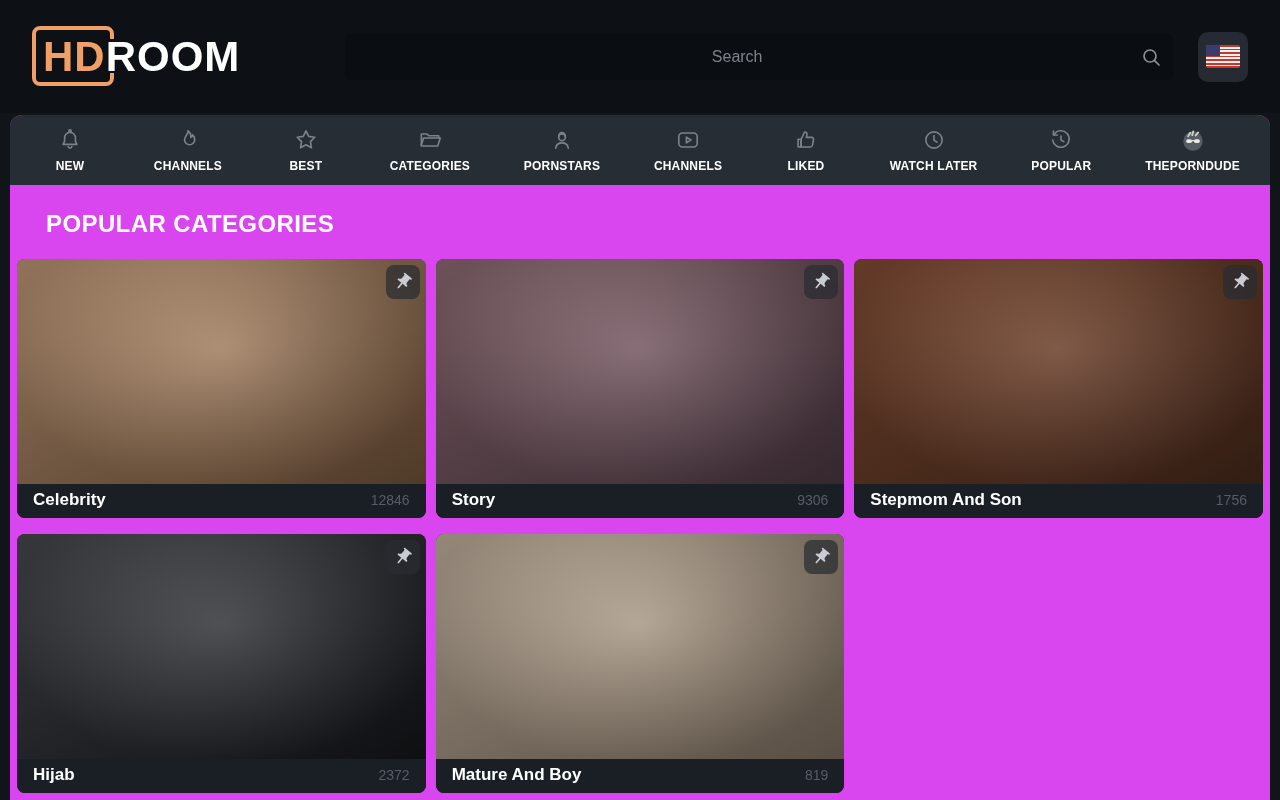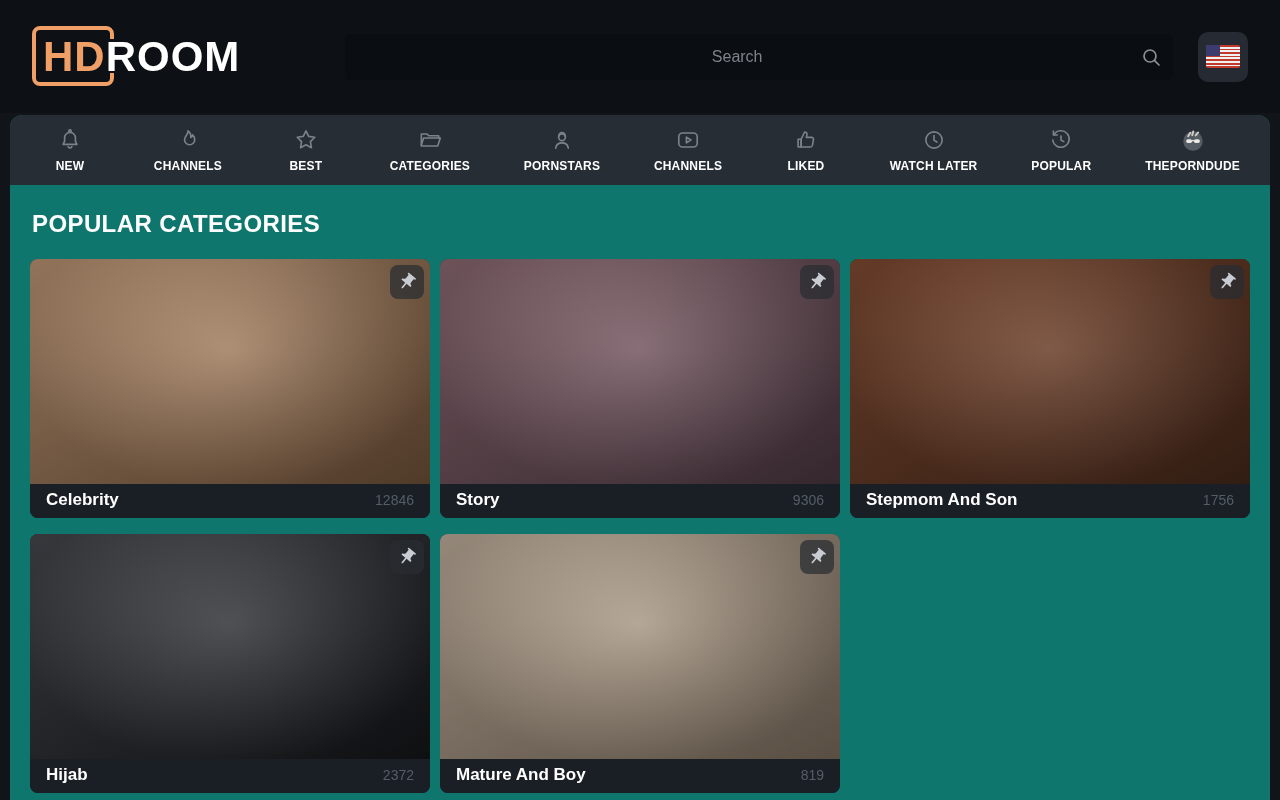--- a/index.html
+++ b/index.html
@@ -48,46 +48,46 @@
     display:flex; align-items:center; justify-content:center; cursor:pointer;
   }
   .flag { width:34px; height:23px; border-radius:2px; overflow:hidden; position:relative;
     background:repeating-linear-gradient(180deg,#c0392b 0 1.8px,#f0f0f0 1.8px 3.56px);
   }
   .flag::after { content:''; position:absolute; left:0; top:0; width:14px; height:11px; background:#3c3b6e; }
 
   
   .panel {
     margin:2px 10px 0 10px; height:685px;
-    background:#0f766e; border-radius:12px 12px 0 0;
+    background:#d946ef; border-radius:12px 12px 0 0;
   }
 
   
   .nav {
     height:70px; background:#272d35; border-radius:12px 12px 0 0;
     display:flex; align-items:center; justify-content:space-between;
     padding:0 30px;
   }
   .nav-item {
     display:flex; flex-direction:column; align-items:center; gap:6px;
     cursor:pointer; min-width:60px;
   }
   .nav-item svg { display:block; }
   .nav-label { font-size:12px; font-weight:700; letter-spacing:.2px; color:#fff; white-space:nowrap; }
 
   
   .page-heading {
-    margin:25px 0 21px 0; padding-left:22px;
+    margin:25px 0 21px 14px; padding-left:22px;
     font-size:24px; font-weight:600; letter-spacing:.4px; color:#fdfdfd;
   }
 
   
   .grid {
     display:grid; grid-template-columns:repeat(3,1fr);
-    gap:16px 10px; padding:0 20px;
+    gap:16px 10px; padding:0 7px;
   }
   .card { border-radius:8px; overflow:hidden; background:#1a1f26; cursor:pointer; }
   .thumb { height:225px; position:relative; background:#444; }
   .thumb-shade { position:absolute; inset:0;
     background:radial-gradient(ellipse at 50% 40%, rgba(255,255,255,.14), rgba(0,0,0,.28) 75%); }
   .pin-btn {
     position:absolute; top:6px; right:6px; width:34px; height:34px;
     background:rgba(40,44,50,.72); border-radius:8px;
     display:flex; align-items:center; justify-content:center; cursor:pointer;
   }

